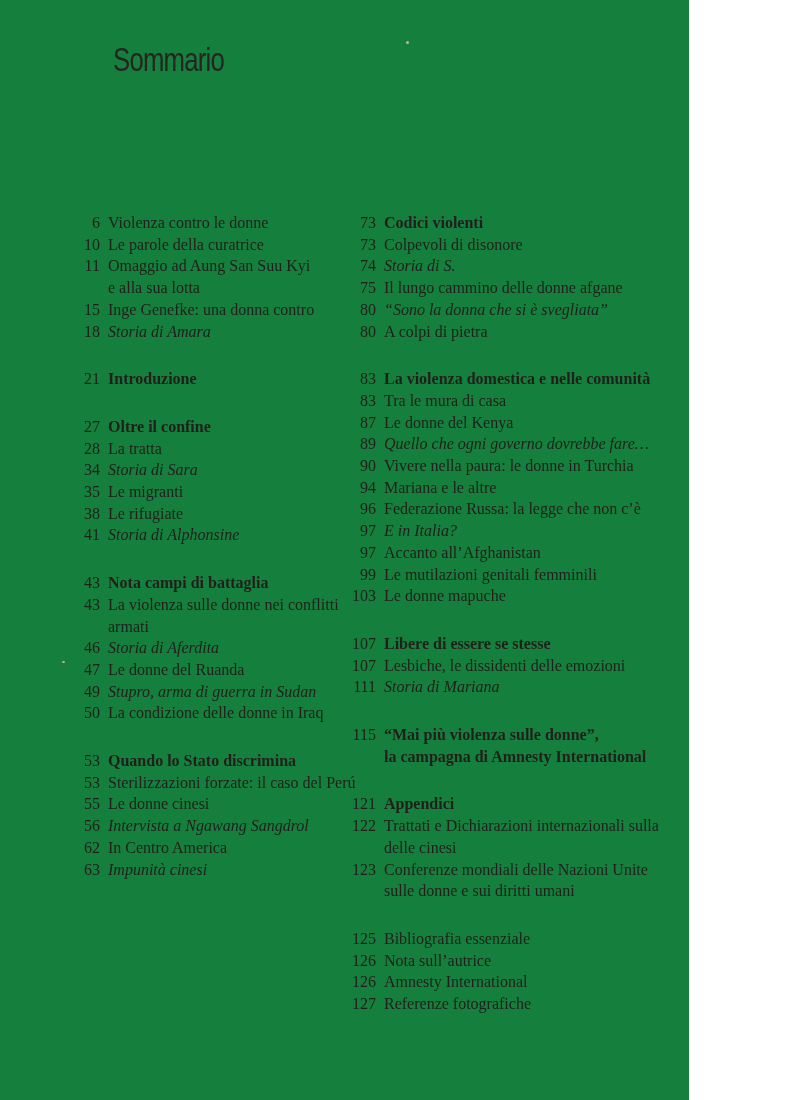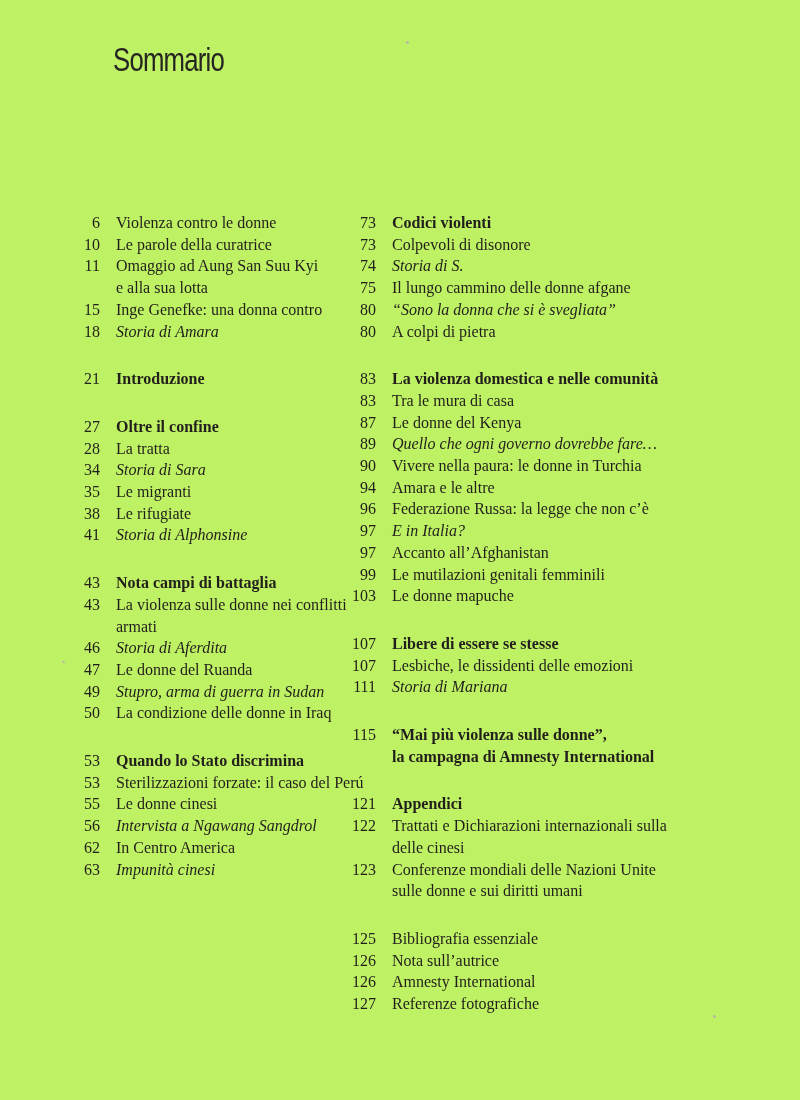--- a/index.html
+++ b/index.html
@@ -2,23 +2,23 @@
 <html><head>
 <meta charset="utf-8">
 <style>
   html, body {
     margin: 0;
     padding: 0;
     background: #ffffff;
   }
   .page {
     position: relative;
-    width: 800px;
+    width: 689px;
     height: 1100px;
-    background: #bef264;
+    background: #15803d;
     overflow: hidden;
     font-family: "Liberation Serif", serif;
     color: #211e1b;
   }
   .page-title {
     position: absolute;
     left: 113px;
     top: 41px;
     margin: 0;
     font-family: "Liberation Sans", sans-serif;
@@ -41,21 +41,21 @@
     font-size: 16px;
     line-height: 21.7px;
     white-space: nowrap;
   }
   .num {
     flex: none;
     width: 40px;
     text-align: right;
   }
   .txt {
-    margin-left: 16px;
+    margin-left: 8px;
   }
   .row.bold .txt   { font-weight: bold; }
   .row.italic .txt { font-style: italic; }
   .speck {
     position: absolute;
     background: #b9b5ad;
     border-radius: 50%;
   }
   .speck-1 { left: 406px; top: 41px;  width: 3px; height: 3px; }
   .speck-2 { left: 62px;  top: 661px; width: 3px; height: 2px; }
@@ -226,21 +226,21 @@
         <div class="row italic">
           <span class="num">89</span>
           <span class="txt">Quello che ogni governo dovrebbe fare…</span>
         </div>
         <div class="row normal">
           <span class="num">90</span>
           <span class="txt">Vivere nella paura: le donne in Turchia</span>
         </div>
         <div class="row normal">
           <span class="num">94</span>
-          <span class="txt">Amara e le altre</span>
+          <span class="txt">Mariana e le altre</span>
         </div>
         <div class="row normal">
           <span class="num">96</span>
           <span class="txt">Federazione Russa: la legge che non c’è</span>
         </div>
         <div class="row italic">
           <span class="num">97</span>
           <span class="txt">E in Italia?</span>
         </div>
         <div class="row normal">

